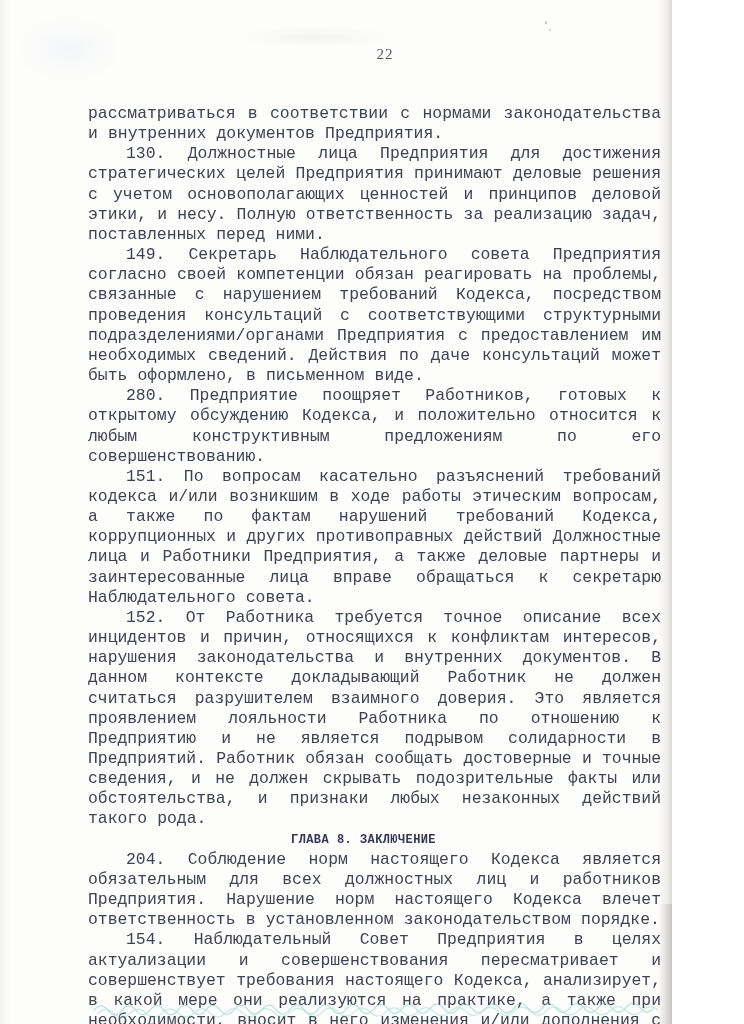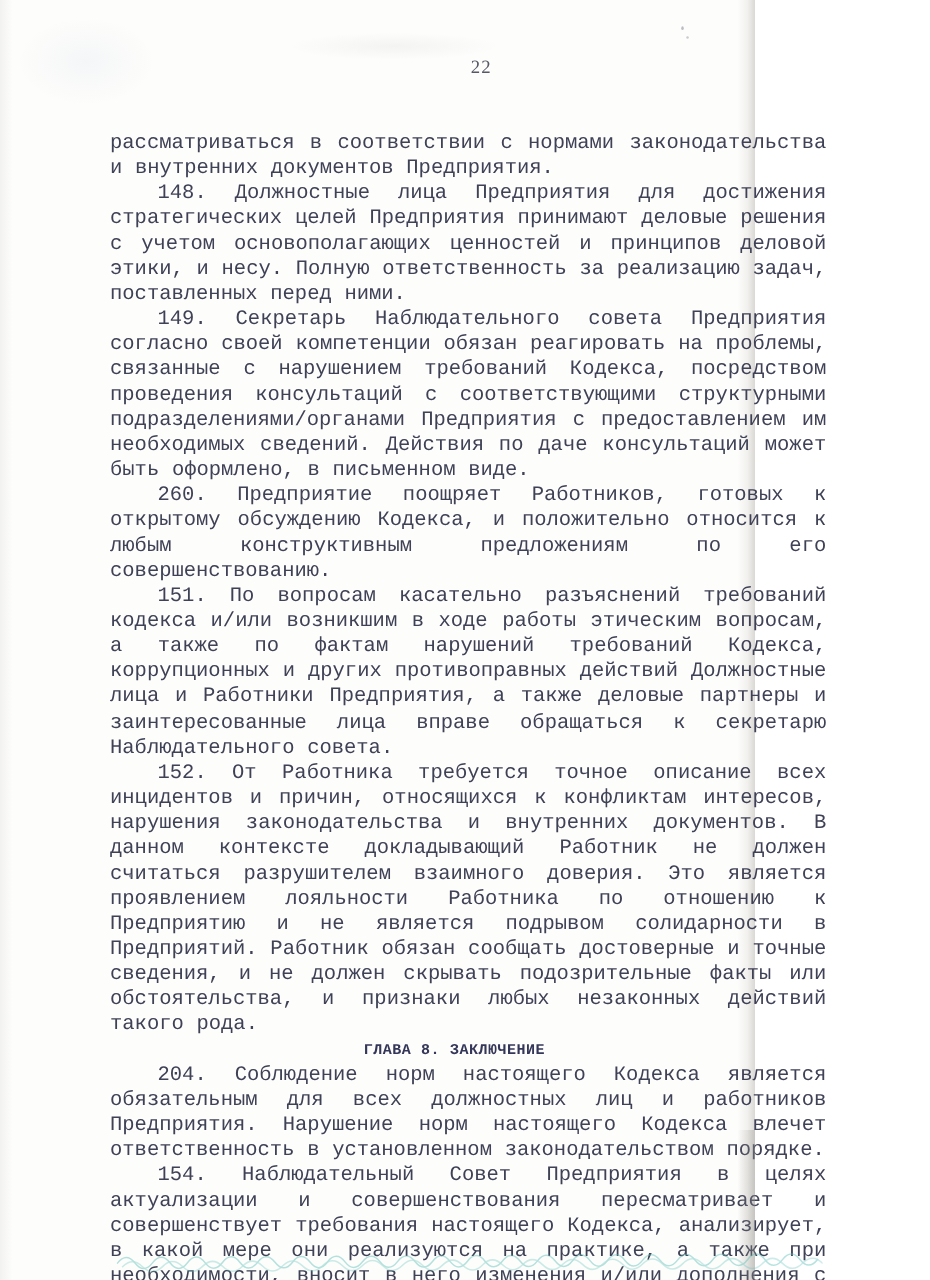--- a/index.html
+++ b/index.html
@@ -3,21 +3,21 @@
 <meta charset="utf-8">
 <style>
   html,body{margin:0;padding:0;}
   body{
     width:744px;height:1024px;
     background:#ffffff;
     font-family:"Liberation Serif","DejaVu Serif",serif;
     overflow:hidden;
   }
   .page{
-    position:relative;width:604px;height:1024px;
+    position:relative;width:672px;height:1024px;
     background:
       linear-gradient(to left, rgba(190,186,182,0.55) 0px, rgba(205,202,198,0.25) 6px, rgba(225,223,220,0.0) 14px),
       linear-gradient(to right, rgba(210,208,205,0.25) 0px, rgba(235,233,230,0.0) 10px),
       #fdfdfb;
   }
   .page-number{
     position:absolute;top:46px;left:0;width:770px;
     text-align:center;
     font-size:15px;color:#565866;letter-spacing:1px;
   }
@@ -63,23 +63,23 @@
 </style>
 </head>
 <body>
 
 <div class="page">
 
   <div class="page-number">22</div>
 
   <div class="body-text">
     <p class="no-indent">рассматриваться в соответствии с нормами законодательства и внутренних документов Предприятия.</p>
-    <p>148. Должностные лица Предприятия для достижения стратегических целей Предприятия принимают деловые решения с учетом основополагающих ценностей и принципов деловой этики, и несу. Полную ответственность за реализацию задач, поставленных перед ними.</p>
+    <p>130. Должностные лица Предприятия для достижения стратегических целей Предприятия принимают деловые решения с учетом основополагающих ценностей и принципов деловой этики, и несу. Полную ответственность за реализацию задач, поставленных перед ними.</p>
     <p>149. Секретарь Наблюдательного совета Предприятия согласно своей компетенции обязан реагировать на проблемы, связанные с нарушением требований Кодекса, посредством проведения консультаций с соответствующими структурными подразделениями/органами Предприятия с предоставлением им необходимых сведений. Действия по даче консультаций может быть оформлено, в письменном виде.</p>
-    <p>260. Предприятие поощряет Работников, готовых к открытому обсуждению Кодекса, и положительно относится к любым конструктивным предложениям по его совершенствованию.</p>
+    <p>280. Предприятие поощряет Работников, готовых к открытому обсуждению Кодекса, и положительно относится к любым конструктивным предложениям по его совершенствованию.</p>
     <p>151. По вопросам касательно разъяснений требований кодекса и/или возникшим в ходе работы этическим вопросам, а также по фактам нарушений требований Кодекса, коррупционных и других противоправных действий Должностные лица и Работники Предприятия, а также деловые партнеры и заинтересованные лица вправе обращаться к секретарю Наблюдательного совета.</p>
     <p>152. От Работника требуется точное описание всех инцидентов и причин, относящихся к конфликтам интересов, нарушения законодательства и внутренних документов. В данном контексте докладывающий Работник не должен считаться разрушителем взаимного доверия. Это является проявлением лояльности Работника по отношению к Предприятию и не является подрывом солидарности в Предприятий. Работник обязан сообщать достоверные и точные сведения, и не должен скрывать подозрительные факты или обстоятельства, и признаки любых незаконных действий такого рода.</p>
 
     <p class="chapter-heading">ГЛАВА 8. ЗАКЛЮЧЕНИЕ</p>
 
     <p>204. Соблюдение норм настоящего Кодекса является обязательным для всех должностных лиц и работников Предприятия. Нарушение норм настоящего Кодекса влечет ответственность в установленном законодательством порядке.</p>
     <p>154. Наблюдательный Совет Предприятия в целях актуализации и совершенствования пересматривает и совершенствует требования настоящего Кодекса, анализирует, в какой мере они реализуются на практике, а также при необходимости, вносит в него изменения и/или дополнения с учетом предложений и рекомендаций.</p>
   </div>
 
   <div class="smudge smudge-topleft"></div>

